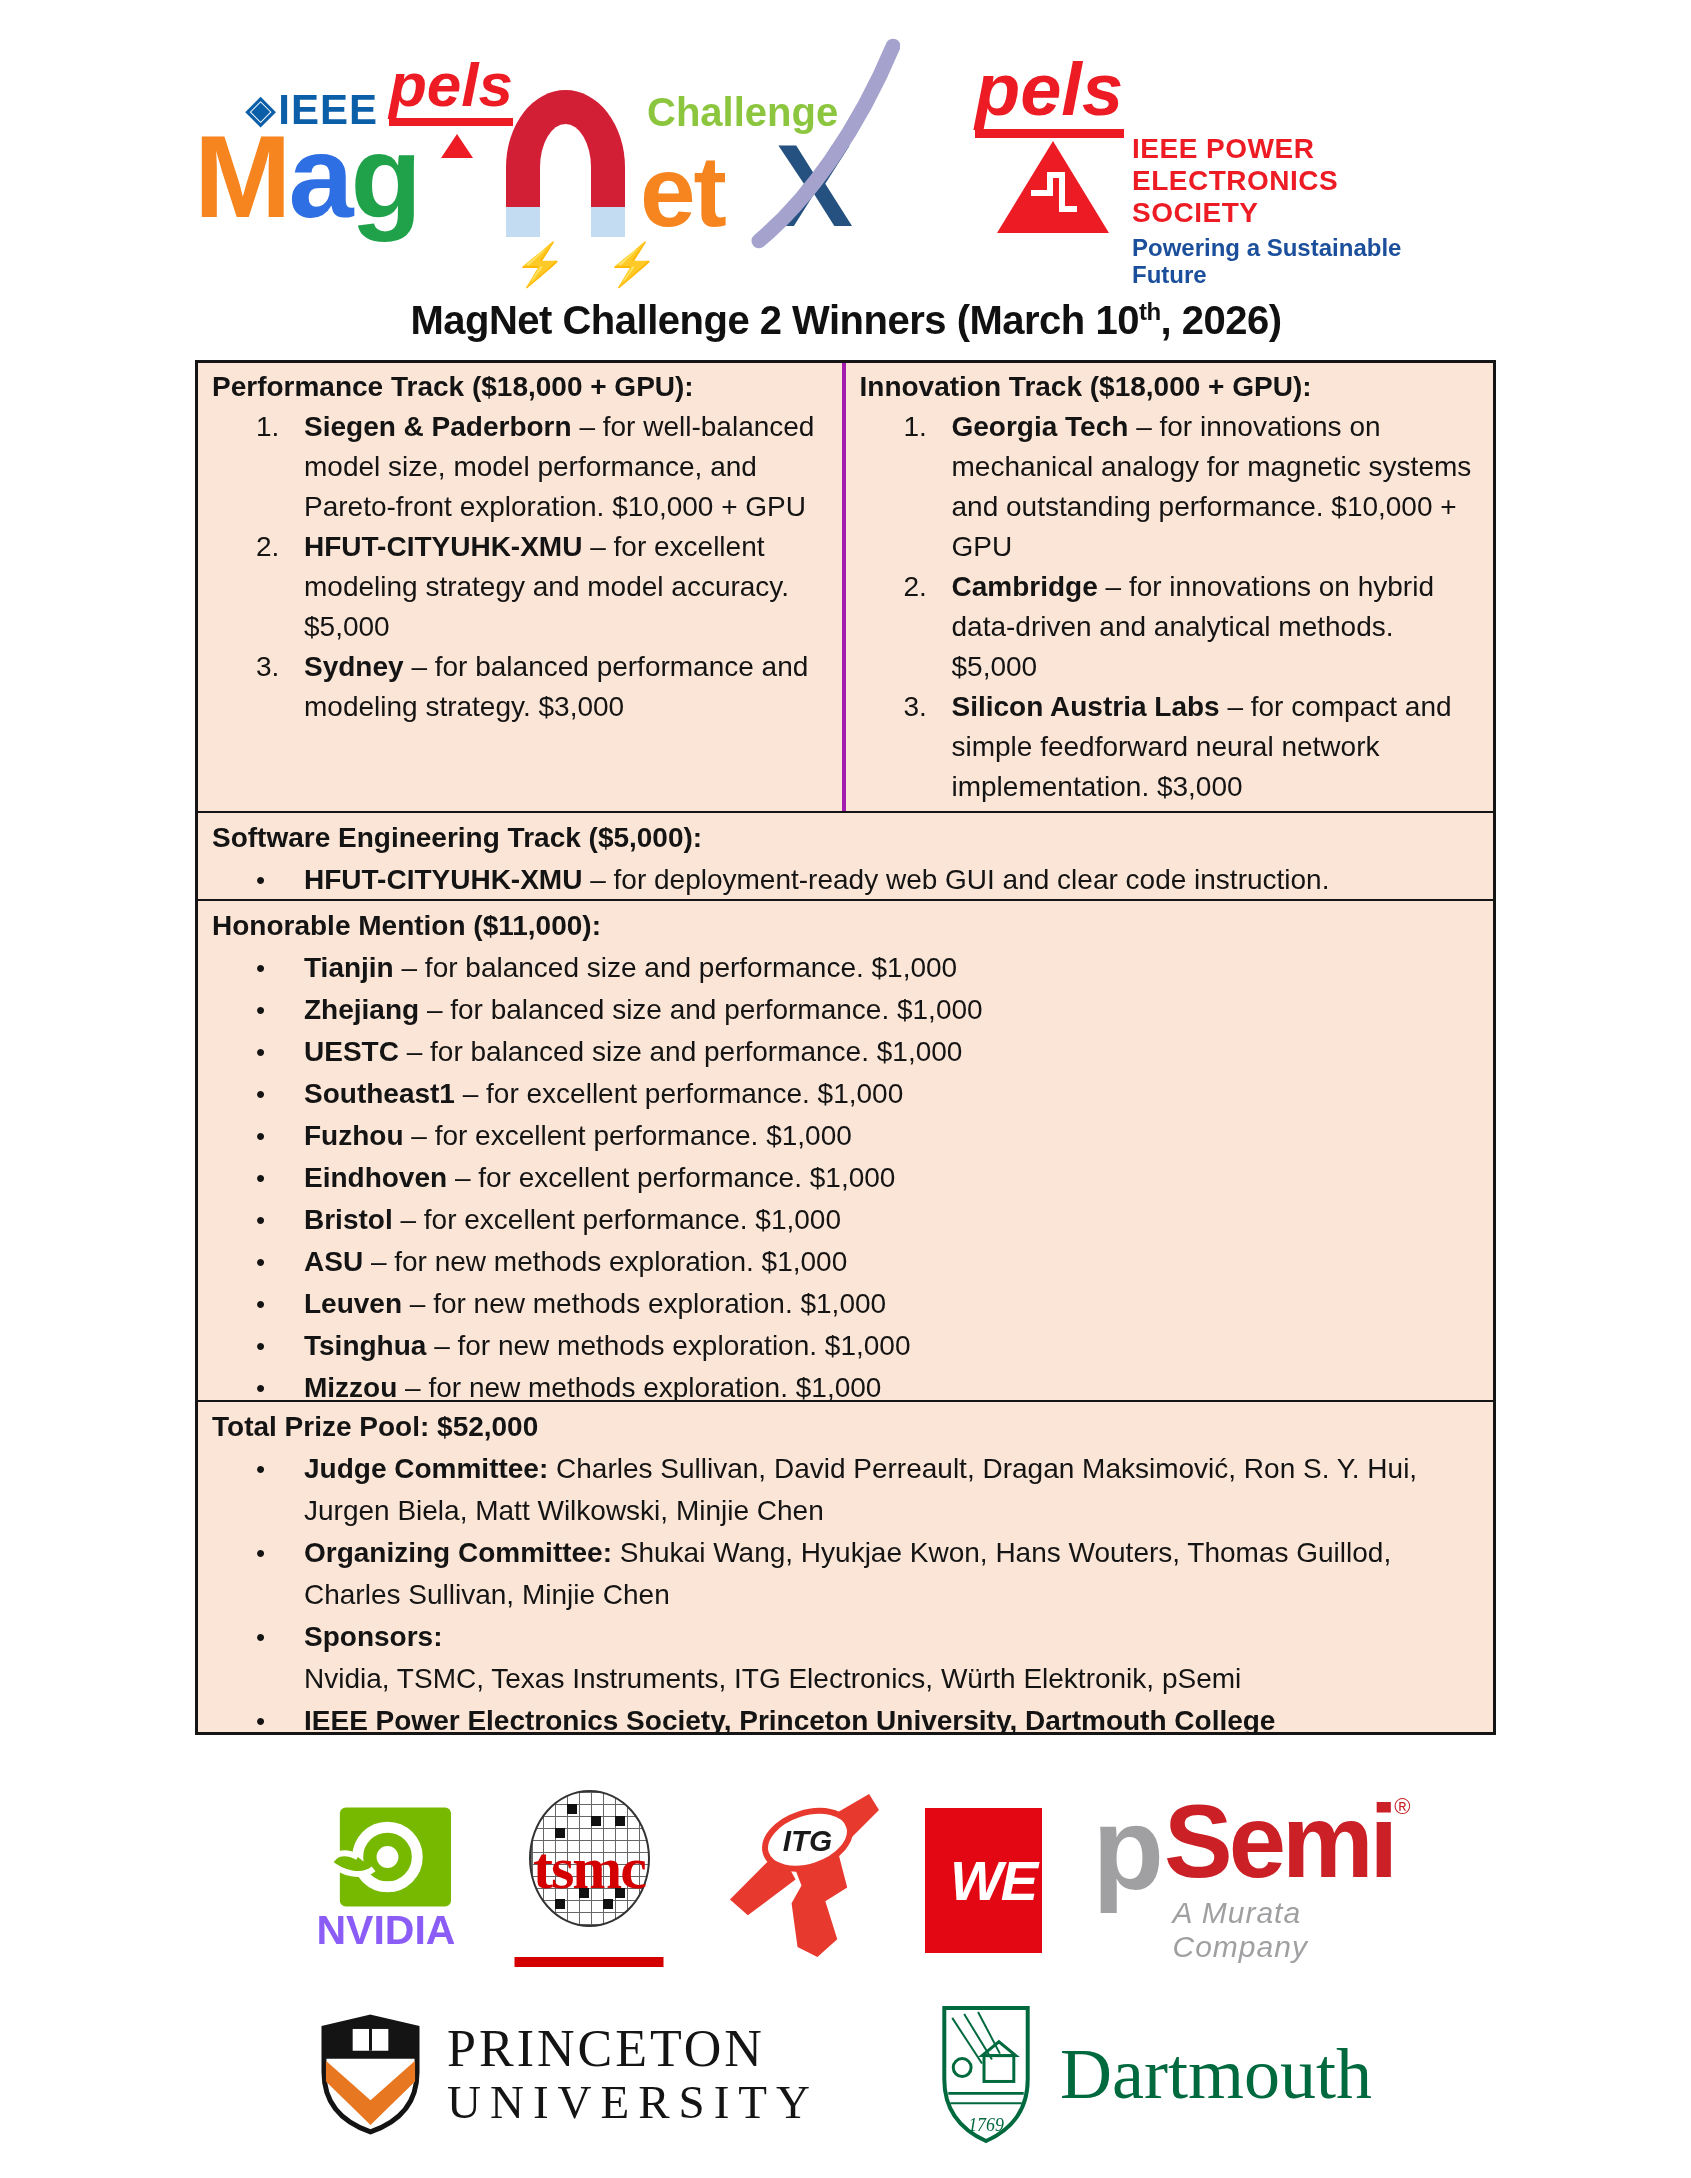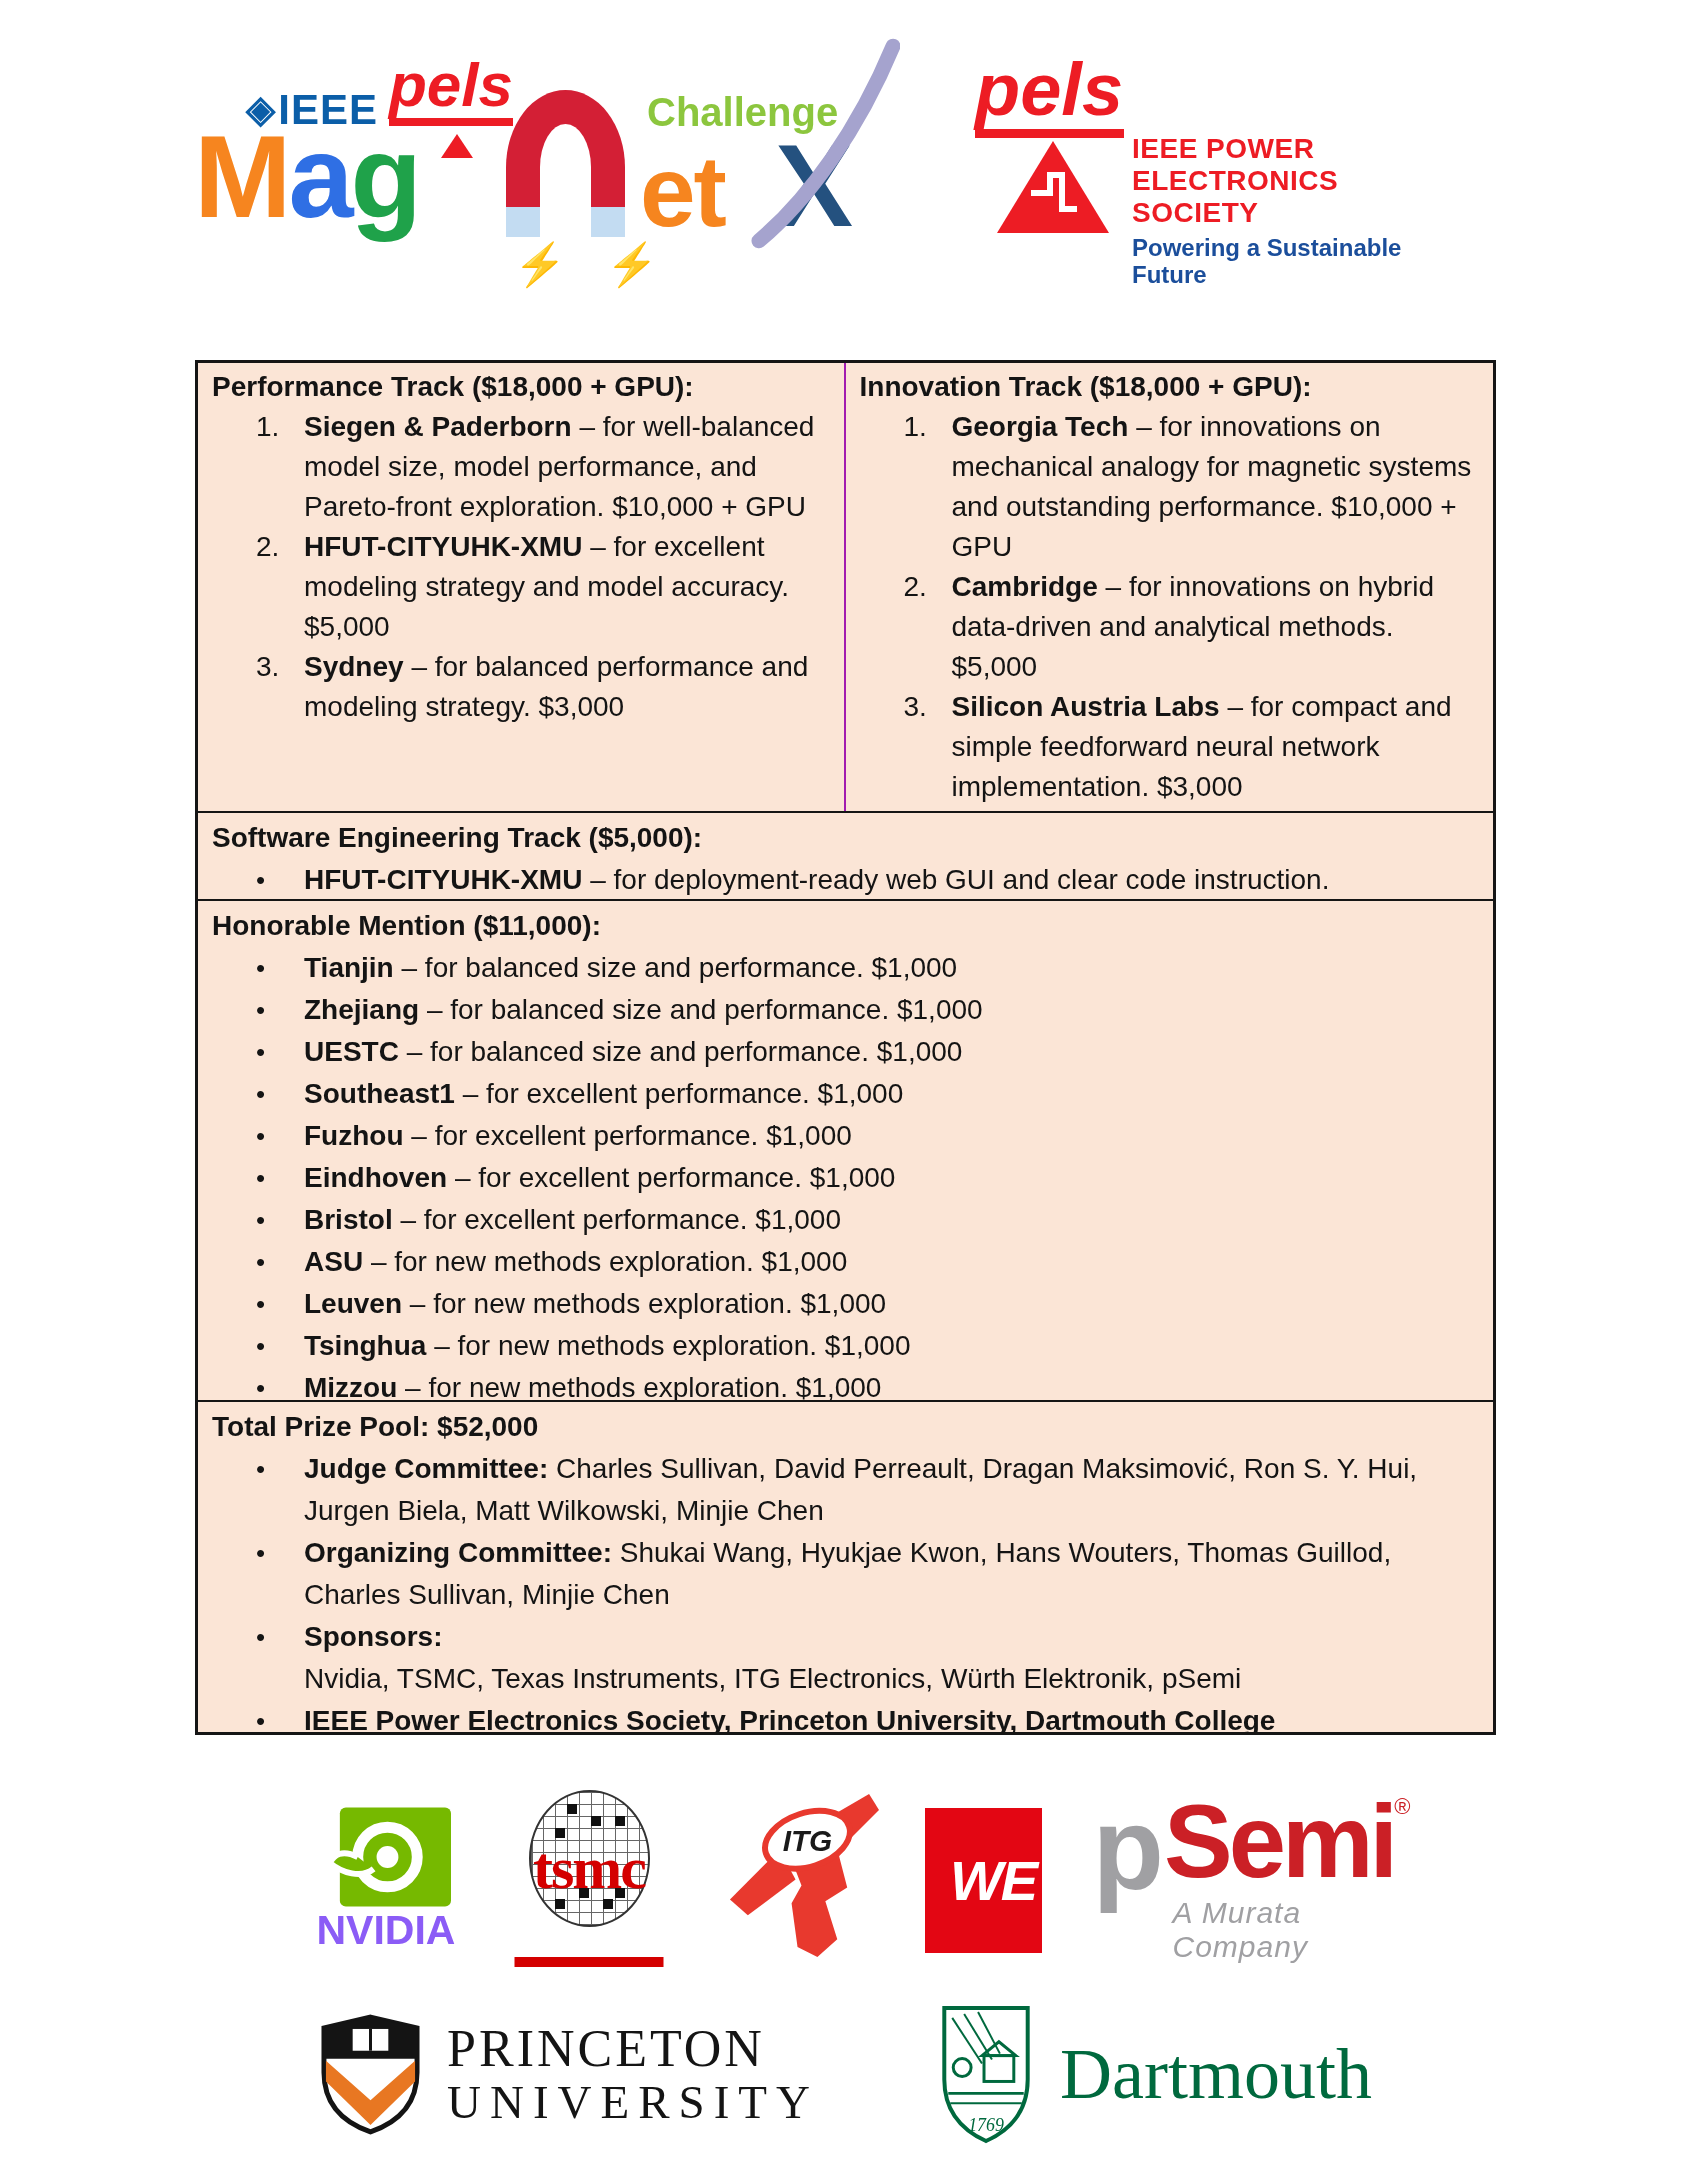--- a/index.html
+++ b/index.html
@@ -49,21 +49,21 @@
   
   .prize-table{position:absolute;left:195px;top:360px;width:1301px;
                border:3px solid #151515;background:#fbe5d6;box-sizing:border-box;}
   .t-row{box-sizing:border-box;overflow:hidden;}
   .t-row + .t-row{border-top:2px solid #151515;}
   .row-tracks{display:flex;height:448px;}
   .row-software{height:88px;}
   .row-honorable{height:501px;}
   .row-total{height:332px;}
   .cell{width:50%;box-sizing:border-box;padding:4px 14px 0 14px;}
-  .cell.left{border-right:2px solid #a21caf;}
+  .cell.left{border-right:4px solid #a21caf;}
   .t-row.pad{padding:4px 14px 0 14px;}
   .cell-header{font-size:28px;font-weight:800;line-height:40px;}
   .row-tracks .itemtext,.row-tracks li{line-height:40px;}
   .row-software *,.row-honorable *,.row-total *{line-height:42px;}
   ol.nlist,ul.blist{margin:0;padding:0 0 0 44px;list-style:none;font-size:28px;}
   ol.nlist li,ul.blist li{display:flex;}
   .num{flex:none;width:48px;}
   .bullet{flex:none;width:48px;font-size:26px;}
   .itemtext{flex:1;}
   .itemtext b{font-weight:800;}
@@ -140,20 +140,21 @@
       <div style="left:28px;top:0;width:6px;height:40px;"></div>
       <div style="left:28px;top:34px;width:18px;height:6px;"></div>
     </div>
     <div class="pl-text">
       <div class="pl-line">IEEE POWER</div>
       <div class="pl-line">ELECTRONICS SOCIETY</div>
       <div class="pl-tag">Powering a Sustainable Future</div>
     </div>
   </div>
 
+  <h1 class="doc-title"><span>MagNet Challenge 2 Winners (March 10</span><sup>th</sup><span>, 2026)</span></h1>
 
   <div class="prize-table">
 
     <div class="t-row row-tracks">
       <div class="cell left">
         <div class="cell-header">Performance Track ($18,000 + GPU):</div>
         <ol class="nlist">
           <li>
               <span class="num">1.</span>
               <div class="itemtext"><b>Siegen &amp; Paderborn</b><span> – for well-balanced model size, model performance, and Pareto-front exploration. $10,000 + GPU</span></div>

